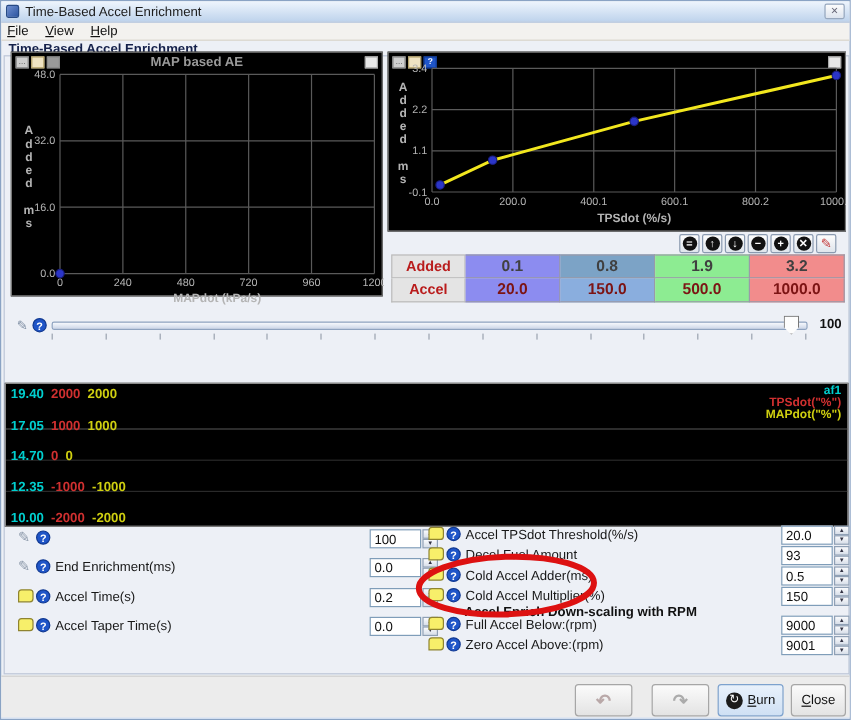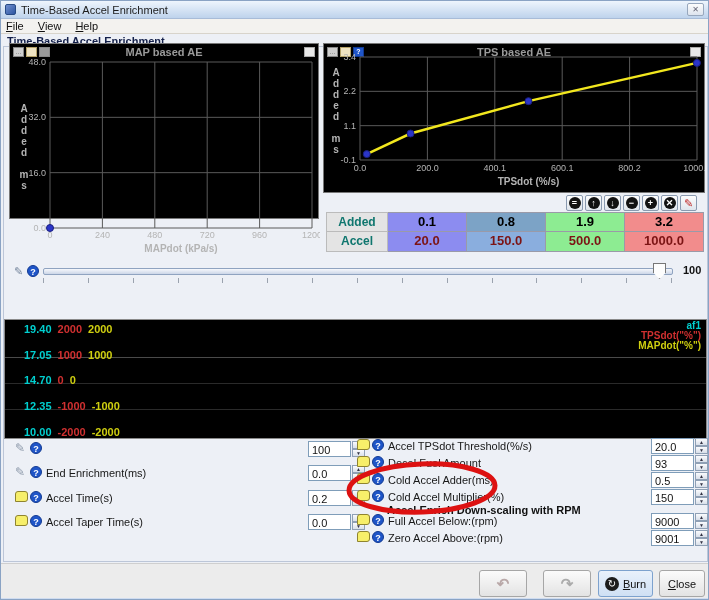--- a/index.html
+++ b/index.html
@@ -18,21 +18,21 @@
   
   #menubar{position:absolute;left:0;top:18px;width:100%;height:15px;background:#f3f2ef;
     border-bottom:1px solid #d8d4cb;display:flex;align-items:center;padding-left:5px;gap:14px;}
   .menuitem{font-size:11px;color:#111;}
   
   #paneltitle{position:absolute;left:6px;top:34px;font-size:11px;font-weight:bold;color:#14204a;}
   #contentborder{position:absolute;left:2px;top:45px;width:705px;height:516px;
     border:1px solid #bcc6d8;pointer-events:none;}
   
   .chart{position:absolute;background:#000;border:1px solid #777;}
-  #mapchart{left:8px;top:42px;width:310px;height:176px;}
+  #mapchart{left:8px;top:42px;width:310px;height:204px;}
   #tpschart{left:322px;top:42px;width:382px;height:150px;}
   .charttitle{position:absolute;top:2px;left:0;width:100%;text-align:center;
     font-size:11px;font-weight:bold;color:#9a9a9a;}
   .chart svg{position:absolute;left:0;top:0;}
   .ciconrow{position:absolute;left:3px;top:3px;display:flex;gap:2px;}
   .cicon{width:11px;height:10px;border:1px solid #888;font-size:6px;line-height:8px;
     text-align:center;color:#333;background:#cfcfcf;}
   .cicon.hand{background:#efe3c2;border-color:#b5a269;}
   .cicon.help{background:#1f55c8;color:#fff;font-weight:bold;font-size:7px;border-color:#123a92;}
   .cicon.gray{background:#9a9a9a;}
@@ -44,24 +44,24 @@
   #tbltoolbar{position:absolute;left:565px;top:194px;display:flex;gap:2px;}
   .tbtn{width:17px;height:16px;border:1px solid #8a9ab0;border-radius:2px;
     background:linear-gradient(#fdfdfd,#dfe5ec);display:flex;align-items:center;justify-content:center;}
   .tbtn .circ{width:12px;height:12px;border-radius:50%;background:#111;color:#fff;
     font-size:9px;line-height:12px;text-align:center;font-weight:bold;}
   .tbtn .pen{color:#c03030;font-size:11px;transform:rotate(0deg);}
   
   #curvetable{position:absolute;left:325px;top:211px;}
   .trow{display:flex;}
   .thead{width:62px;height:20px;background:#e4e4e4;border:1px solid #bbb;
-    font-size:12px;font-weight:bold;color:#0f766e;text-align:center;line-height:18px;}
+    font-size:12px;font-weight:bold;color:#b91c1c;text-align:center;line-height:18px;}
   .tcell{width:79px;height:20px;border:1px solid #9a9aa8;border-left:none;
     font-size:13px;font-weight:bold;text-align:center;line-height:18px;}
-  .trow.r0 .tcell{color:#000000;}
+  .trow.r0 .tcell{color:#404040;}
   .trow.r1 .tcell{color:#7c1414;}
   .trow.r1 .thead,.trow.r1 .tcell{border-top:none;}
   
   #sliderrow{position:absolute;left:0;top:260px;width:709px;height:40px;}
   .smallicon{position:absolute;font-size:11px;}
   #sliderpencil{left:13px;top:4px;color:#7a8aa0;}
   .helpball{width:12px;height:12px;border-radius:50%;background:#1f55c8;color:#fff;
     font-size:9px;font-weight:bold;text-align:center;line-height:12px;border:1px solid #123a92;}
   #sliderhelp{position:absolute;left:26px;top:4px;}
   #slidertrack{position:absolute;left:42px;top:7px;width:630px;height:7px;
@@ -70,21 +70,21 @@
     border:1px solid #777;clip-path:polygon(0 0,100% 0,100% 60%,50% 100%,0 60%);}
   #sliderticks{position:absolute;left:42px;top:17px;width:630px;height:6px;}
   #sliderticks i{position:absolute;top:0;width:1px;height:5px;background:#9aa2ae;}
   #slidervalue{position:absolute;left:682px;top:3px;font-size:11px;font-weight:bold;color:#111;}
   #sliderlabel{position:absolute;left:100px;top:26px;width:320px;text-align:center;
     font-size:10px;color:#333;}
   
   #livegraph{position:absolute;left:3px;top:318px;width:703px;height:120px;background:#000;
     border:1px solid #8a8a8a;}
   .lg-line{position:absolute;left:0;width:100%;height:1px;}
-  .lgrow{position:absolute;left:4px;font-size:11px;font-weight:bold;white-space:pre;margin-left:15px;}
+  .lgrow{position:absolute;left:4px;font-size:11px;font-weight:bold;white-space:pre;}
   .lgrow span{margin-right:6px;}
   #lglegend{position:absolute;right:5px;top:1px;text-align:right;font-size:10px;font-weight:bold;line-height:10px;}
   
   .frow{position:absolute;height:17px;}
   .frow .ic1{position:absolute;left:0;top:1px;}
   .frow .ic2{position:absolute;left:15px;top:1px;}
   .flabel{position:absolute;left:31px;top:2px;font-size:11px;color:#181818;white-space:nowrap;}
   .pencilic{color:#8a97a8;font-size:12px;line-height:13px;}
   .bubbleic{width:13px;height:11px;background:#f7ef6a;border:1px solid #8f8430;border-radius:3px 3px 3px 0;}
   .finput{position:absolute;top:0;width:43px;height:16px;border:1px solid #7f9db9;background:#fff;
@@ -161,21 +161,20 @@
         <text x="14" y="79" text-anchor="middle" class="axislab">d</text>
         <text x="14" y="90" text-anchor="middle" class="axislab">d</text>
         <text x="14" y="101" text-anchor="middle" class="axislab">e</text>
         <text x="14" y="112" text-anchor="middle" class="axislab">d</text>
         <text x="14" y="134" text-anchor="middle" class="axislab">m</text>
         <text x="14" y="145" text-anchor="middle" class="axislab">s</text>
       </svg>
     </div>
 
   <div id="tpschart" class="chart">
-    <div class="charttitle">TPS based AE</div>
     <div class="ciconrow">
       <div class="cicon">…</div>
       <div class="cicon hand"></div>
       <div class="cicon help">?</div>
     </div>
     <div class="cicon light ciconright"></div>
   <svg width="382" height="150">
         <line x1="36" y1="13" x2="36" y2="116" stroke="#5a5a5a" stroke-width="1"></line>
         <text x="36" y="127" text-anchor="middle" class="tick">0.0</text>
         <line x1="103.4" y1="13" x2="103.4" y2="116" stroke="#5a5a5a" stroke-width="1"></line>

